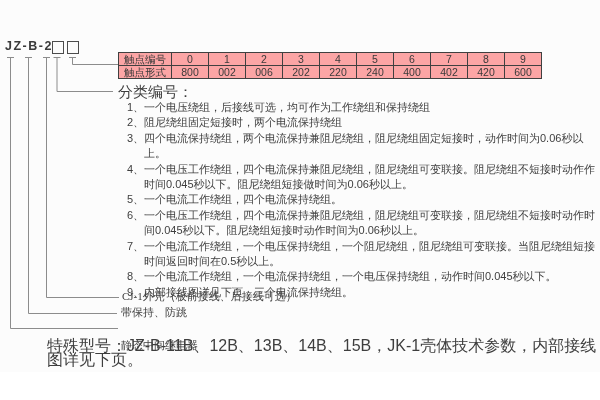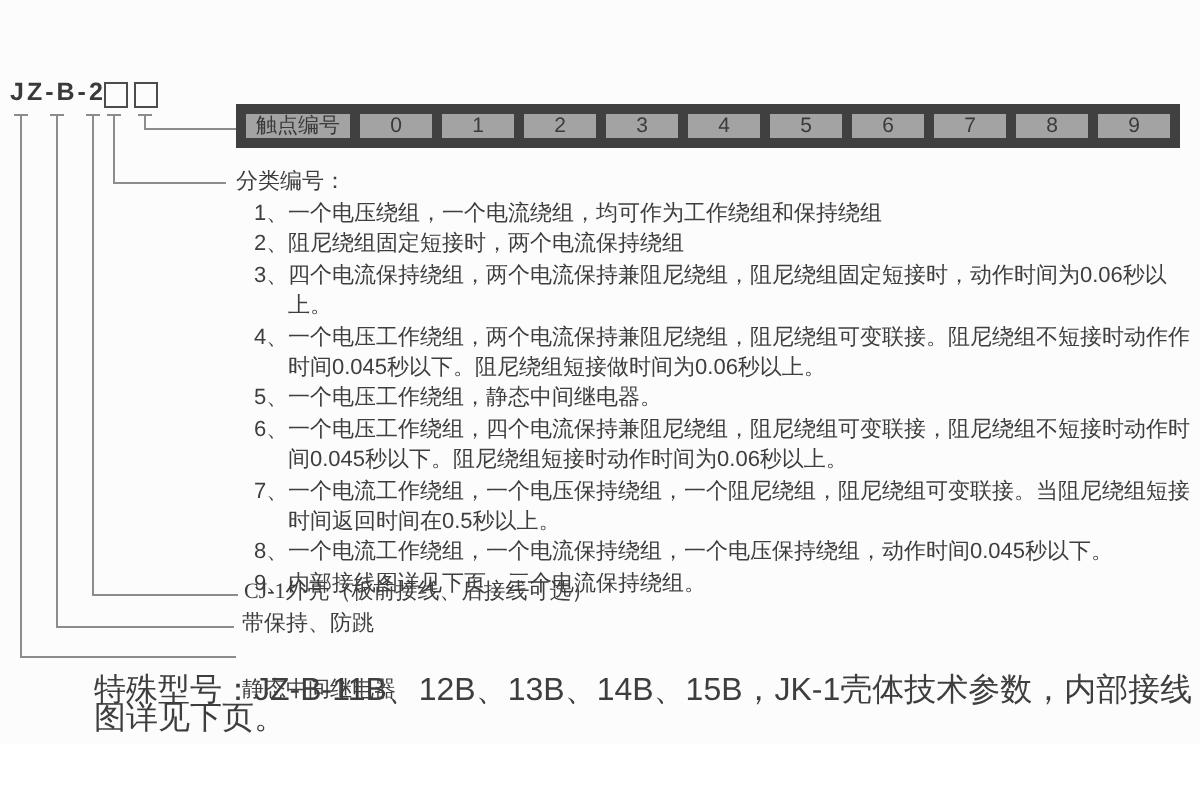--- a/index.html
+++ b/index.html
@@ -27,29 +27,29 @@
   
   svg.lines{left:0;top:0;pointer-events:none;}
   svg.lines path{stroke:#8c8c8c;stroke-width:1;fill:none;}
   
   .contact-table{
     left:118px;top:52px;
     border-collapse:collapse;
     font-size:10.5px;color:#3a3a3a;
   }
   .contact-table td{
-    border:5px solid #404040;
+    border:1px solid #404040;
     padding:0;height:12px;line-height:12px;
     text-align:center;vertical-align:middle;
-    background:#a3a3a3;
+    background:#fca5a5;
   }
   .contact-table td.lbl{width:52px;}
   .contact-table td.val{width:36px;}
   
-  .cls-heading{left:118px;top:85px;font-size:11px;line-height:13px;}
+  .cls-heading{left:118px;top:85px;font-size:15px;line-height:13px;}
   .cls-list{left:127px;top:100px;width:472px;font-size:11px;line-height:15.4px;}
   .cls-item{display:flex;align-items:flex-start;}
   .cls-item .num{flex:none;width:17px;}
   .cls-item .txt{width:452px;word-break:break-all;}
   
   .legend{font-size:11px;line-height:13px;font-family:Liberation Serif, serif;}
   .lg-case{left:122px;top:290px;}
   .lg-hold{left:121px;top:306px;}
   .lg-relay{left:121px;top:339px;}
   
@@ -80,44 +80,57 @@
         <td class="val">1</td>
         <td class="val">2</td>
         <td class="val">3</td>
         <td class="val">4</td>
         <td class="val">5</td>
         <td class="val">6</td>
         <td class="val">7</td>
         <td class="val">8</td>
         <td class="val">9</td>
       </tr>
+      <tr>
+        <td class="lbl">触点形式</td>
+        <td class="val">800</td>
+        <td class="val">002</td>
+        <td class="val">006</td>
+        <td class="val">202</td>
+        <td class="val">220</td>
+        <td class="val">240</td>
+        <td class="val">400</td>
+        <td class="val">402</td>
+        <td class="val">420</td>
+        <td class="val">600</td>
+      </tr>
     </tbody>
   </table>
 
   <div class="abs cls-heading">分类编号：</div>
   <div class="abs cls-list">
     <div class="cls-item">
       <span class="num">1、</span>
-      <span class="txt">一个电压绕组，一个电流绕组，均可作为工作绕组和保持绕组</span>
+      <span class="txt">一个电压绕组，后接线可选，均可作为工作绕组和保持绕组</span>
     </div>
     <div class="cls-item">
       <span class="num">2、</span>
       <span class="txt">阻尼绕组固定短接时，两个电流保持绕组</span>
     </div>
     <div class="cls-item">
       <span class="num">3、</span>
       <span class="txt">四个电流保持绕组，两个电流保持兼阻尼绕组，阻尼绕组固定短接时，动作时间为0.06秒以上。</span>
     </div>
     <div class="cls-item">
       <span class="num">4、</span>
-      <span class="txt">一个电压工作绕组，两个电流保持兼阻尼绕组，阻尼绕组可变联接。阻尼绕组不短接时动作作时间0.045秒以下。阻尼绕组短接做时间为0.06秒以上。</span>
+      <span class="txt">一个电压工作绕组，四个电流保持兼阻尼绕组，阻尼绕组可变联接。阻尼绕组不短接时动作作时间0.045秒以下。阻尼绕组短接做时间为0.06秒以上。</span>
     </div>
     <div class="cls-item">
       <span class="num">5、</span>
-      <span class="txt">一个电压工作绕组，静态中间继电器。</span>
+      <span class="txt">一个电流工作绕组，四个电流保持绕组。</span>
     </div>
     <div class="cls-item">
       <span class="num">6、</span>
       <span class="txt">一个电压工作绕组，四个电流保持兼阻尼绕组，阻尼绕组可变联接，阻尼绕组不短接时动作时间0.045秒以下。阻尼绕组短接时动作时间为0.06秒以上。</span>
     </div>
     <div class="cls-item">
       <span class="num">7、</span>
       <span class="txt">一个电流工作绕组，一个电压保持绕组，一个阻尼绕组，阻尼绕组可变联接。当阻尼绕组短接时间返回时间在0.5秒以上。</span>
     </div>
     <div class="cls-item">

